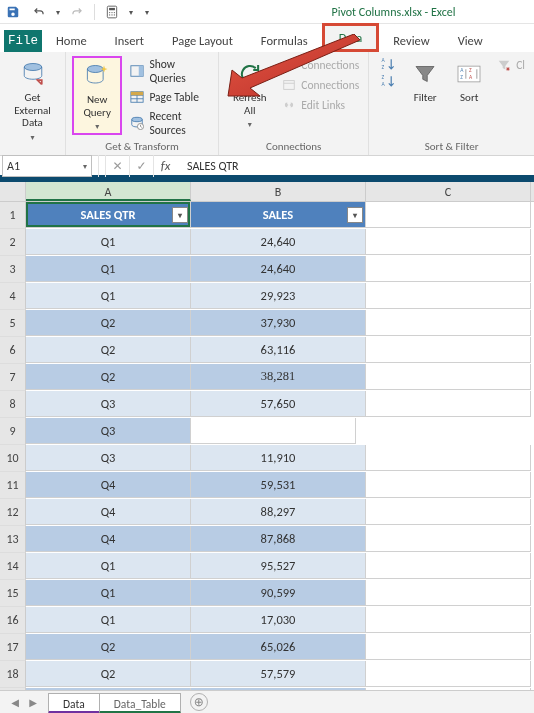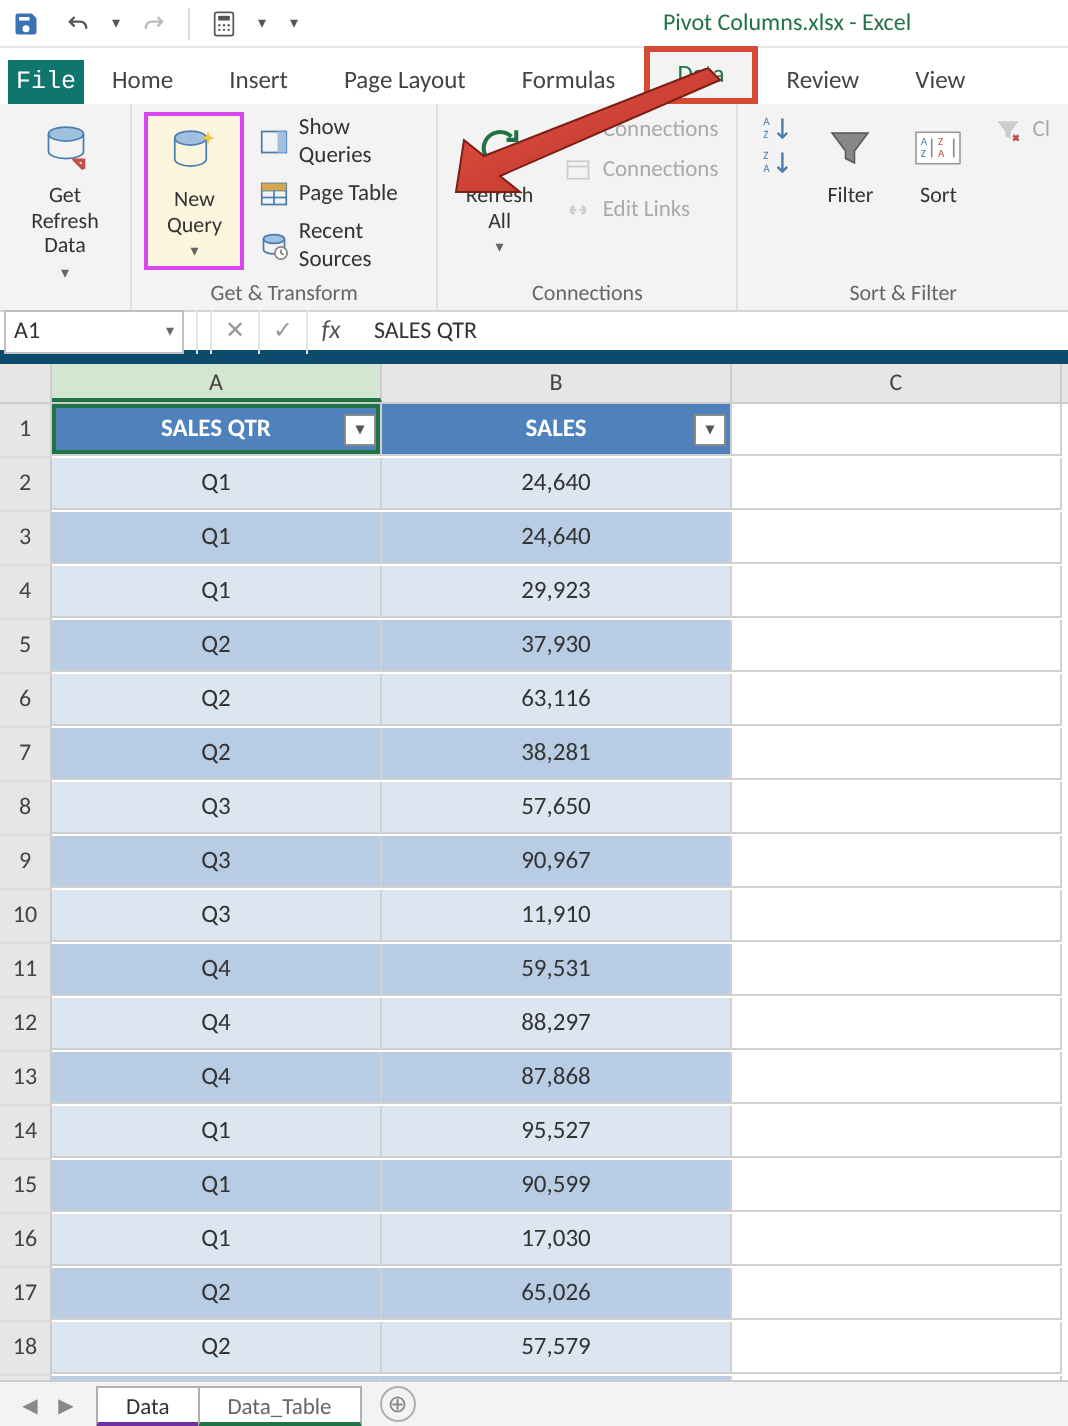--- a/index.html
+++ b/index.html
@@ -127,21 +127,21 @@
   <div class="ribbon-group" style="width:66px;">
     <div class="group-body">
       <div class="big-btn">
         <span class="big-icon">
           <svg width="28" height="28" viewBox="0 0 32 32">
               <ellipse cx="16" cy="8" rx="10" ry="4" fill="#a0c0e0" stroke="#4a7eb0"></ellipse>
               <path d="M6 8v10c0 2.2 4.5 4 10 4s10-1.8 10-4V8" fill="none" stroke="#4a7eb0"></path>
               <path d="M20 22l6 6M26 28v-5h-5" fill="none" stroke="#c0504d" stroke-width="2"></path>
             </svg>
         </span>
-        <span class="big-label">Get Refresh Data</span>
+        <span class="big-label">Get External Data</span>
         <span class="dd-caret">▾</span>
       </div>
     </div>
     <div class="group-label">&nbsp;</div>
   </div>
 
   <div class="ribbon-group" style="width:180px;">
     <div class="group-body">
       <div class="big-btn highlighted">
         <span class="big-icon">
@@ -359,33 +359,32 @@
       </div>
       <div class="row">
         <div class="row-head">6</div>
         <div class="cell table-cell-odd" style="width: 165px;">Q2</div>
         <div class="cell table-cell-odd" style="width: 175px;">63,116</div>
         <div class="cell" style="width: 165px;"></div>
       </div>
       <div class="row">
         <div class="row-head">7</div>
         <div class="cell table-cell-even" style="width: 165px;">Q2</div>
-        <div class="cell table-cell-even" style="width: 175px;">38,281</div>
+        <div class="cell table-cell-even" style="width: 175px; font-family: Liberation Serif, serif;">38,281</div>
         <div class="cell" style="width: 165px;"></div>
       </div>
       <div class="row">
         <div class="row-head">8</div>
         <div class="cell table-cell-odd" style="width: 165px;">Q3</div>
         <div class="cell table-cell-odd" style="width: 175px;">57,650</div>
         <div class="cell" style="width: 165px;"></div>
       </div>
       <div class="row">
         <div class="row-head">9</div>
         <div class="cell table-cell-even" style="width: 165px;">Q3</div>
-        <div class="cell table-cell-even" style="width: 175px;">90,967</div>
         <div class="cell" style="width: 165px;"></div>
       </div>
       <div class="row">
         <div class="row-head">10</div>
         <div class="cell table-cell-odd" style="width: 165px;">Q3</div>
         <div class="cell table-cell-odd" style="width: 175px;">11,910</div>
         <div class="cell" style="width: 165px;"></div>
       </div>
       <div class="row">
         <div class="row-head">11</div>

